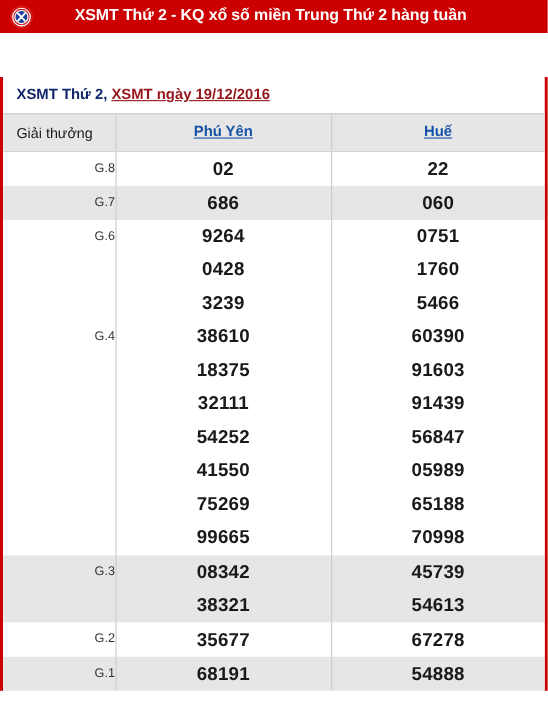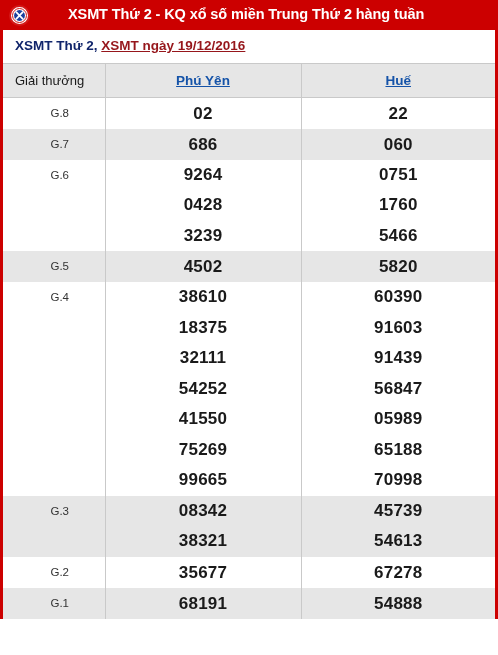--- a/index.html
+++ b/index.html
@@ -66,20 +66,21 @@
   }
 
   .subtitle {
     padding: 9px 0 10px 12px;
     font-size: 13.5px;
     font-weight: bold;
     color: #11256b;
     background: #ffffff;
     white-space: nowrap;
     line-height: 1;
+    margin-top: 40px;
   }
   .subtitle .date-link {
     color: #96161b;
     text-decoration: underline;
     cursor: pointer;
   }
 
   
   table.results {
     border-collapse: collapse;
@@ -123,21 +124,21 @@
     color: #1553a8;
     text-decoration: underline;
     cursor: pointer;
   }
 
   
   tr.row td {
     vertical-align: middle;
   }
   tr.row td.prize {
-    text-align: center;
+    text-align: right;
     padding-left: 12px;
     font-size: 11.5px;
     color: #333333;
     vertical-align: top;
     padding-top: 9px;
   }
   tr.row td.num {
     text-align: center;
     border-left: 1px solid #c9c9c9;
     font-size: 17px;
@@ -241,33 +242,20 @@
               </span>
             </td>
             <td class="num">
               <span class="numstack">
                 <span>0751</span>
                 <span>1760</span>
                 <span>5466</span>
               </span>
             </td>
           </tr>
-          <tr class="row alt single">
-            <td class="prize">G.5</td>
-            <td class="num">
-              <span class="numstack">
-                <span>4502</span>
-              </span>
-            </td>
-            <td class="num">
-              <span class="numstack">
-                <span>5820</span>
-              </span>
-            </td>
-          </tr>
           <tr class="row">
             <td class="prize">G.4</td>
             <td class="num">
               <span class="numstack">
                 <span>38610</span>
                 <span>18375</span>
                 <span>32111</span>
                 <span>54252</span>
                 <span>41550</span>
                 <span>75269</span>

